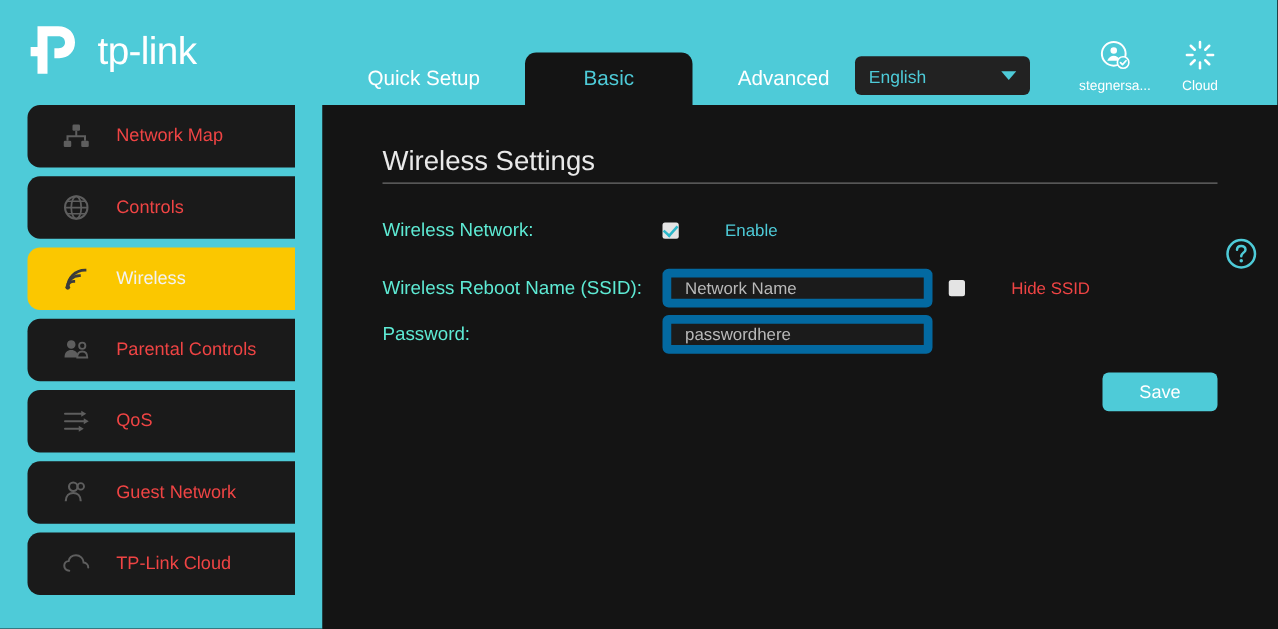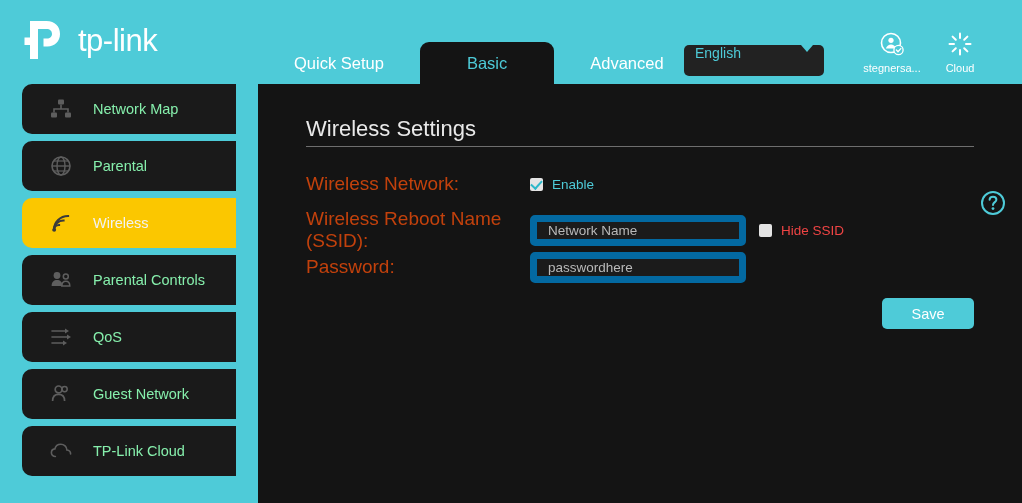--- a/index.html
+++ b/index.html
@@ -65,21 +65,21 @@
   }
 
   .lang-select {
     position: absolute;
     left: 684px; top: 45px;
     width: 140px;
     height: 31px;
     background: #222222;
     border-radius: 5px;
     display: flex;
-    align-items: flex-start;
+    align-items: center;
     padding: 0 11px;
     cursor: pointer;
   }
   .lang-label {
     color: #4ecbd8;
     font-size: 14px;
     flex: 1;
   }
   .chev {
     width: 0; height: 0;
@@ -136,21 +136,21 @@
   .side-item:first-child { margin-top: 0; }
   .side-item.active { background: #fbc700; }
   .side-icon {
     width: 24px; height: 24px;
     display: flex;
     align-items: center;
     justify-content: center;
     flex: 0 0 24px;
   }
   .side-label {
-    color: #86efac;
+    color: #ef4444;
     font-size: 14.5px;
   }
   .side-item.active .side-label { color: #f2f2f2; }
 
   
   .content {
     position: absolute;
     top: 84px; left: 258px;
     width: 764px;
     height: 419px;
@@ -190,22 +190,22 @@
   }
   .row {
     display: flex;
     align-items: center;
     height: 36px;
     margin-bottom: 0;
   }
   .row.r1 { margin-bottom: 10px; }
   .row.r2 { margin-bottom: 1px; }
   .row-label {
-    color: #c2410c;
-    font-size: 19px;
+    color: #5eead4;
+    font-size: 15px;
     width: 224px;
     flex: 0 0 224px;
   }
   .field {
     width: 216px;
     height: 31px;
     background: #1b1b1b;
     border: 7px solid #0369a1;
     border-radius: 5px;
     color: #b9b9b9;
@@ -231,21 +231,21 @@
   }
   .cb.checked::after {
     content: "";
     position: absolute;
     left: 3px; top: 0px;
     width: 5px; height: 9px;
     border: solid #2bb7c9;
     border-width: 0 2px 2px 0;
     transform: rotate(42deg);
   }
-  .cb-label { font-size: 13.5px; }
+  .cb-label { font-size: 13.5px; margin-left: 28px; }
   .cb-label.enable { color: #4ecbd8; }
   .cb-label.hide   { color: #ef4444; }
 
   .hide-ssid { margin-left: 13px; }
 
   .save-btn {
     position: absolute;
     left: 624px; top: 214px;
     width: 92px;
     height: 31px;
@@ -332,21 +332,21 @@
   <div class="side-item">
     <span class="side-icon">
       <svg width="22" height="22" viewBox="0 0 22 22">
         <circle cx="11" cy="11" r="9" fill="none" stroke="#5e5e5e" stroke-width="1.6"></circle>
         <ellipse cx="11" cy="11" rx="4" ry="9" fill="none" stroke="#5e5e5e" stroke-width="1.4"></ellipse>
         <line x1="2" y1="11" x2="20" y2="11" stroke="#5e5e5e" stroke-width="1.4"></line>
         <line x1="3.6" y1="6" x2="18.4" y2="6" stroke="#5e5e5e" stroke-width="1.2"></line>
         <line x1="3.6" y1="16" x2="18.4" y2="16" stroke="#5e5e5e" stroke-width="1.2"></line>
       </svg>
     </span>
-    <span class="side-label">Parental</span>
+    <span class="side-label">Controls</span>
   </div>
 
   <div class="side-item active">
     <span class="side-icon">
       <svg width="22" height="22" viewBox="0 0 22 22">
         <g fill="none" stroke="#3b3b3b" stroke-width="2.2" stroke-linecap="square">
           <path d="M4 18 A14 14 0 0 1 18 4"></path>
           <path d="M4 18 A9.5 9.5 0 0 1 13.5 8.5"></path>
           <path d="M4 18 A5 5 0 0 1 9 13"></path>
         </g>

